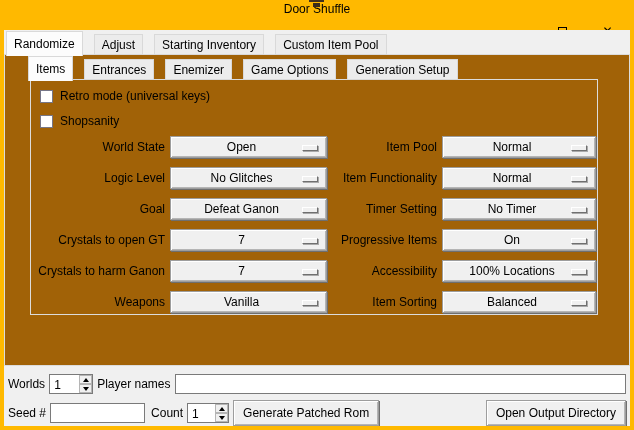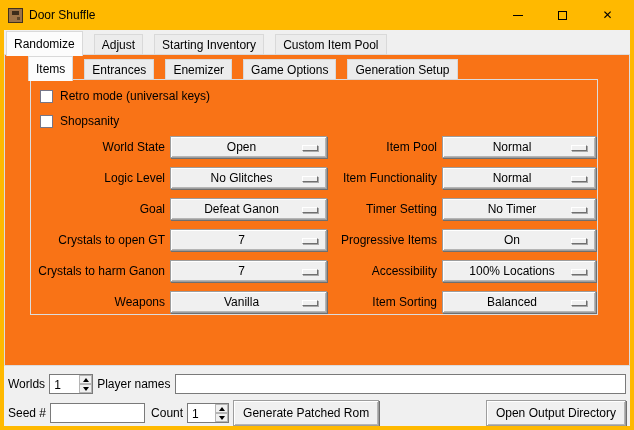--- a/index.html
+++ b/index.html
@@ -1,21 +1,21 @@
 <!DOCTYPE html>
 <html><head>
 <meta charset="utf-8">
 <style>
   * { box-sizing: border-box; margin: 0; padding: 0; }
   html, body { width: 634px; height: 430px; }
   body { font-family: "Liberation Sans", sans-serif; font-size: 12px; color: #000; }
 
   .window { width: 634px; height: 430px; background: #ffb900; padding: 0 4px 4px 4px; }
 
-  .titlebar { height: 30px; display: flex; align-items: center; }
+  .titlebar { height: 30px; display: flex; align-items: center; flex-direction: column; }
   .app-icon { width: 15px; height: 15px; margin: 0 6px 0 4px; background: #9c7347;
               border: 1px solid #42311d; position: relative; }
   .app-icon::before { content: ""; position: absolute; left: 3px; top: 2px; width: 7px; height: 4px;
                       background: #3b2c1a; }
   .app-icon::after { content: ""; position: absolute; right: 2px; bottom: 2px; width: 3px; height: 3px;
                      background: #5d4527; }
   .title { font-size: 12px; }
   .caption-buttons { margin-left: auto; display: flex; height: 30px; }
   .cap-btn { width: 45px; height: 30px; display: flex; align-items: center; justify-content: center; }
   .glyph-min { width: 10px; border-top: 1px solid #000; display: block; }
@@ -25,21 +25,21 @@
   .client { background: #f0f0f0; height: 396px; position: relative; overflow: hidden; }
 
   .tabrow { display: flex; align-items: flex-end; position: relative; z-index: 2; gap: 12px; }
   .tab { padding: 0 7px; background: #ececec; border: 1px solid #d9d9d9; height: 21px;
          line-height: 20px; margin-right: -1px; white-space: nowrap; }
   .tab.selected { background: #fcfcfc; height: 25px; line-height: 24px; margin-bottom: -1px;
                   border-bottom: none; padding-bottom: 1px; }
   .tabrow.outer { padding-left: 2px; margin-top: 1px; }
   .tabrow.inner { padding-left: 23px; margin-top: 1px; }
 
-  .pane { position: relative; z-index: 1; border: 1px solid #dcdcdc; background: #f97316; }
+  .pane { position: relative; z-index: 1; border: 1px solid #dcdcdc; background: #a16207; }
   .outer-pane { margin-top: -1px; height: 312px; }
   .inner-pane { margin-top: -1px; margin-left: 25px; width: 568px; height: 236px; }
 
   .cb-row { display: flex; align-items: center; gap: 7px; margin-left: 9px; height: 14px; text-align: center; }
   .cb-row.first { margin-top: 9px; }
   .cb-row.second { margin-top: 11px; }
   .cb { width: 13px; height: 13px; background: #fff; border: 1px solid #767687; flex: none; }
 
   .dd-grid { display: grid; grid-template-columns: 131px 157px 109px 154px;
              column-gap: 3px; row-gap: 9px; margin: 8px 0 0 5px; align-items: center; }

